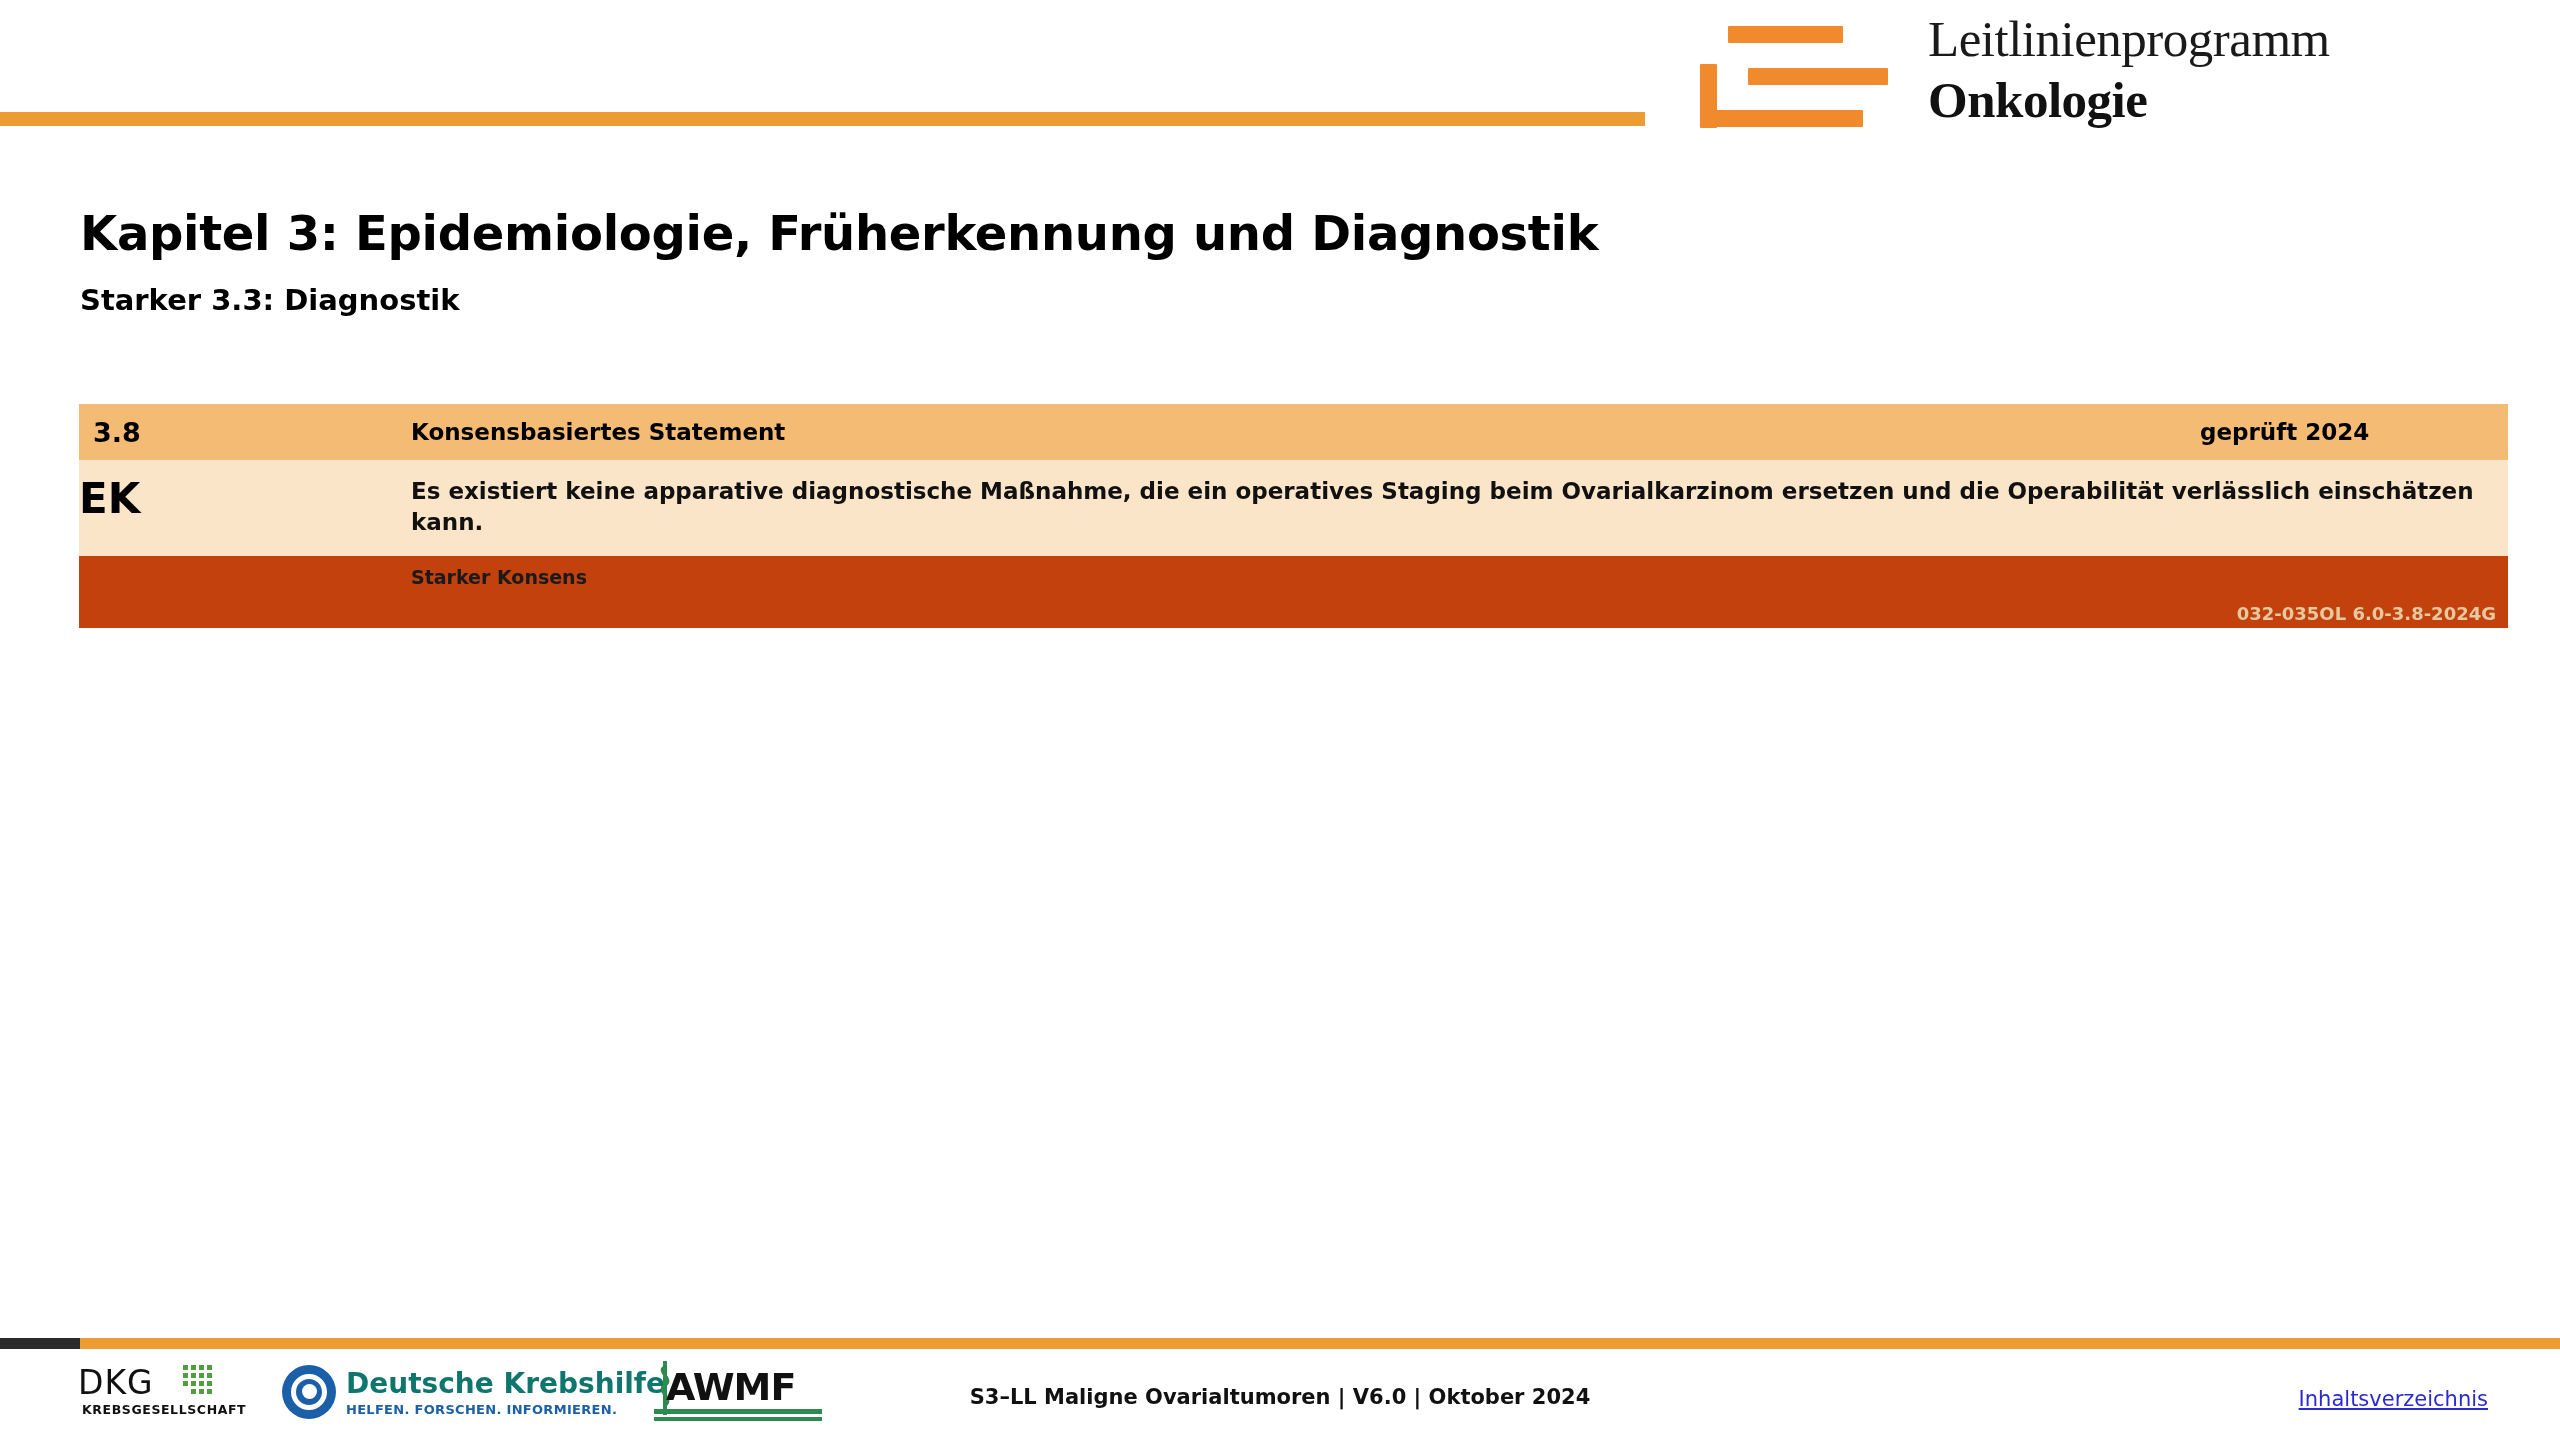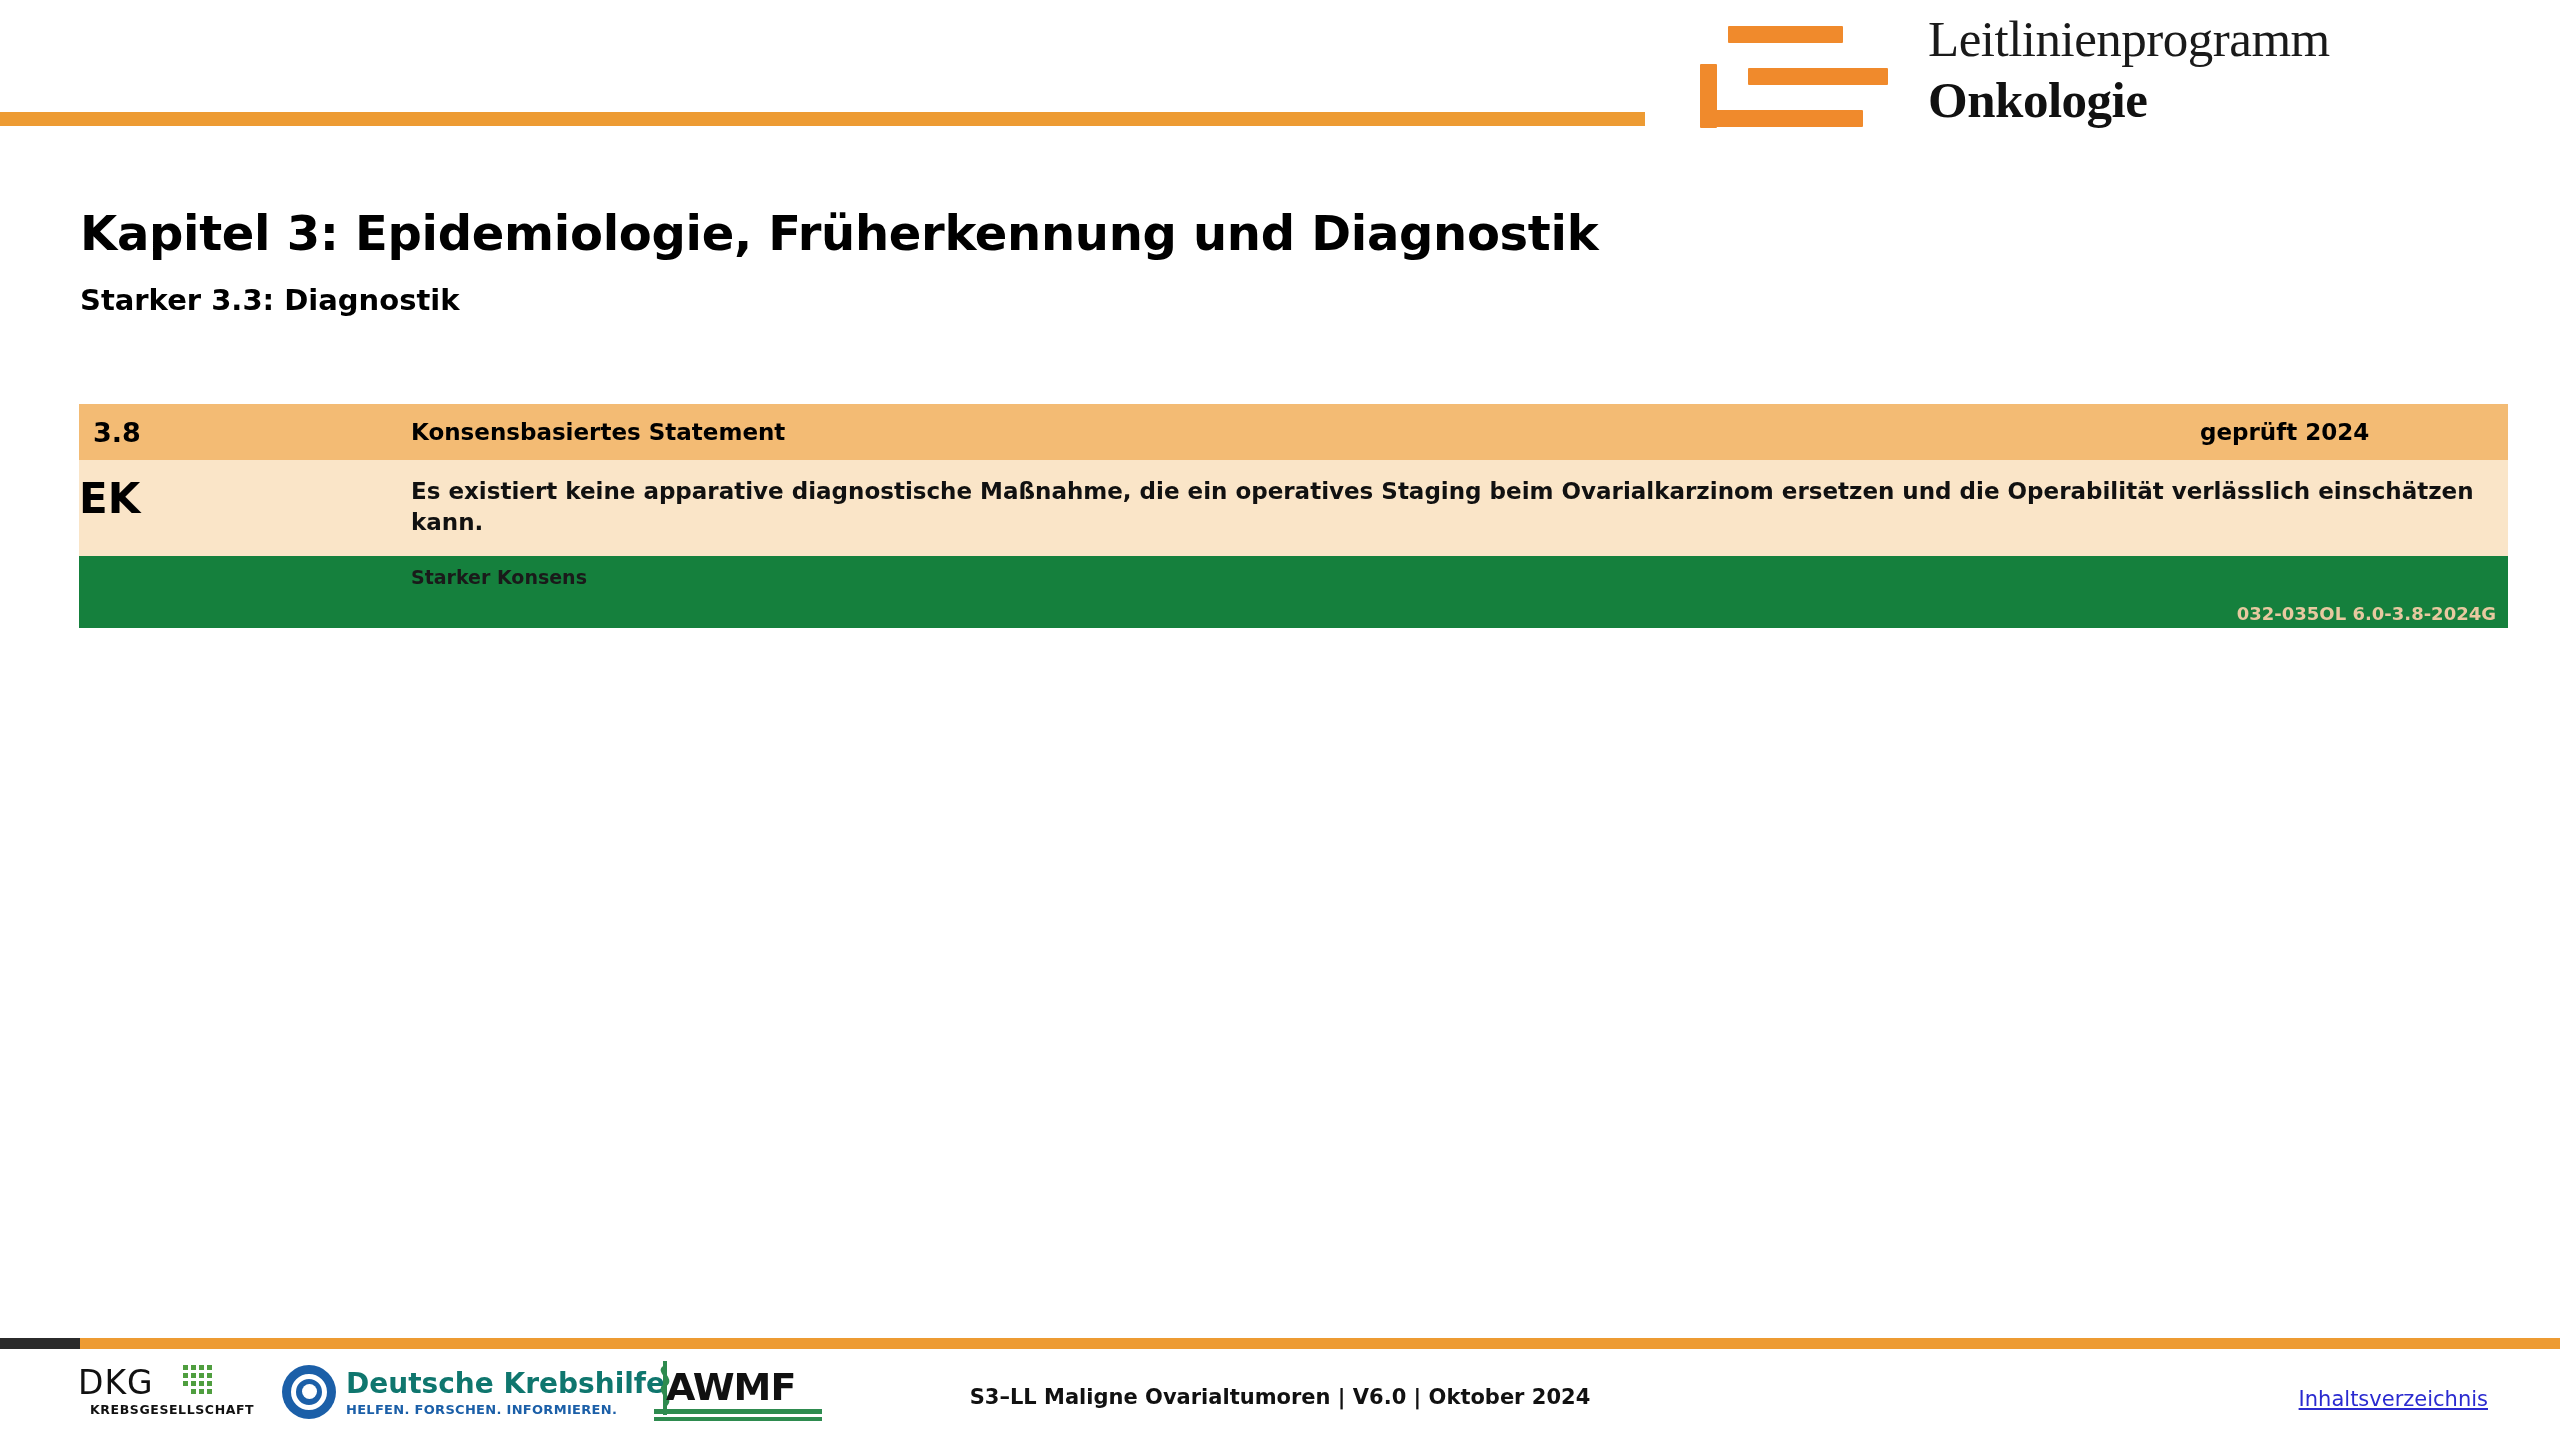--- a/index.html
+++ b/index.html
@@ -150,21 +150,21 @@
     padding-bottom: 18px !important;
   }
   .cell-stmt {
     padding: 16px 18px 18px 14px !important;
     font-size: 23px;
     line-height: 31px;
     font-weight: 600;
     color: #111;
   }
   .row-foot td {
-    background: #15803d;
+    background: #c2410c;
     height: 62px;
   }
   .cell-konsens {
     padding: 10px 0 0 14px !important;
     font-size: 19px;
     font-weight: 600;
     color: #1a1a1a;
   }
   .cell-code {
     position: relative;
@@ -244,21 +244,21 @@
     left: 105px; top: 8px;
     width: 34px; height: 34px;
   }
   .logo-dkg .dkg-grid i {
     position: absolute;
     width: 5px; height: 5px;
     background: #4f9e3f;
   }
   .logo-dkg .dkg-sub {
     position: absolute;
-    left: 12px; top: 45px;
+    left: 4px; top: 45px;
     font-size: 12.5px;
     font-weight: 700;
     letter-spacing: 0.6px;
     color: #111;
   }
 
   
   .logo-dkh {
     position: absolute;
     left: 282px;

